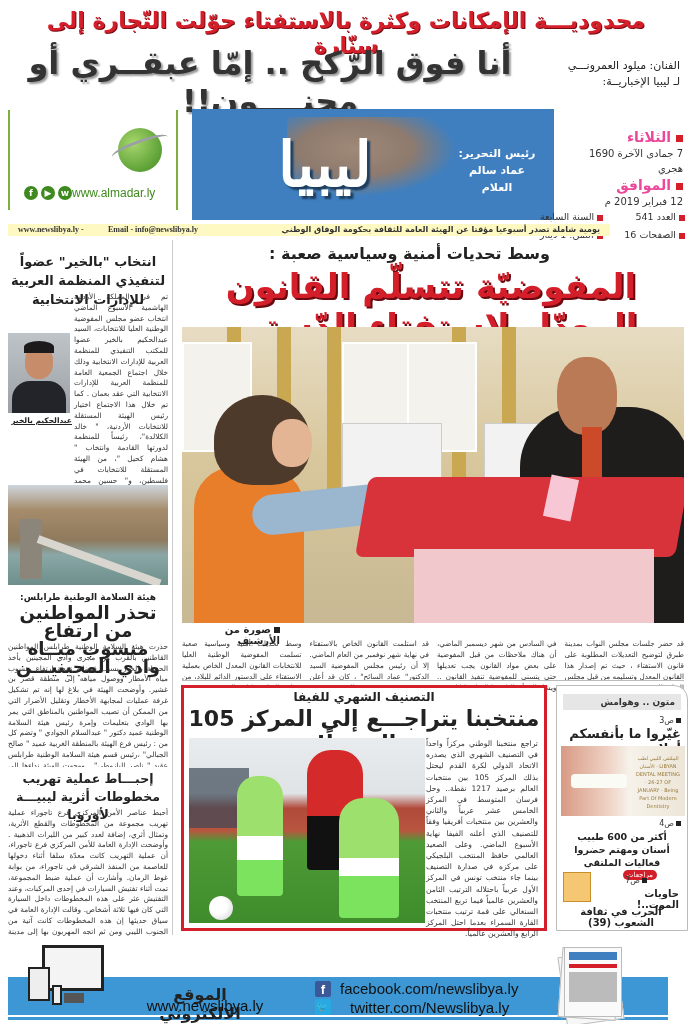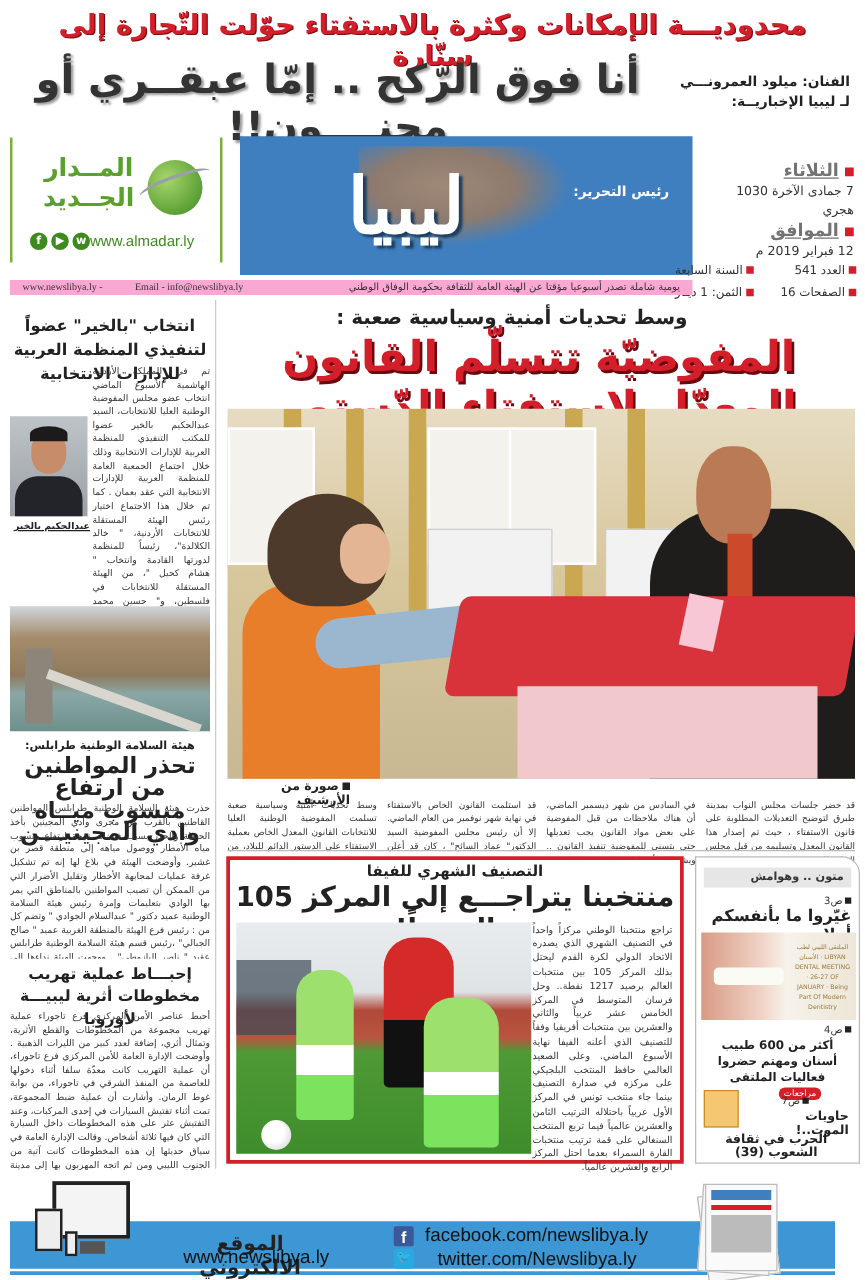--- a/index.html
+++ b/index.html
@@ -4,45 +4,45 @@
 <style>
   * { box-sizing: border-box; margin: 0; padding: 0; }
   html, body { width: 692px; height: 1024px; background: #ffffff; overflow: hidden; }
   body { position: relative; font-family: "DejaVu Sans", sans-serif; color: #222; }
   .abs { position: absolute; }
   .rtl { direction: rtl; text-align: right; }
 
   
   .teaser-red { left: 30px; top: 8px; width: 632px; height: 34px; color: #d41f2a; font-weight: bold; font-size: 22px; text-align: center; direction: rtl; text-shadow: 1px 1px 0 #7a0b12; letter-spacing: -0.5px; }
   .teaser-big { left: 10px; top: 44px; width: 520px; height: 46px; color: #333; font-weight: bold; font-size: 32px; text-align: center; direction: rtl; text-shadow: 2px 2px 2px #999; letter-spacing: -1px; }
-  .teaser-side { left: 535px; top: 58px; width: 145px; font-size: 11px; font-weight: bold; color: #222; line-height: 16px; }
+  .teaser-side { left: 535px; top: 58px; width: 145px; font-size: 11px; font-weight: normal; color: #222; line-height: 16px; }
 
   
   .almadar { left: 8px; top: 110px; width: 170px; height: 100px; border-left: 2px solid #7fae3a; border-right: 2px solid #7fae3a; }
   .almadar .name { position: absolute; right: 60px; top: 12px; color: #5aa02c; font-weight: bold; font-size: 20px; line-height: 24px; direction: rtl; text-align: center; width: 90px; }
   .almadar .globe { position: absolute; right: 14px; top: 18px; width: 44px; height: 44px; border-radius: 50%; background: radial-gradient(circle at 35% 35%, #a6d66b, #3e8a20); }
   .almadar .swoosh { position: absolute; right: 6px; top: 30px; width: 60px; height: 14px; border-top: 3px solid #9aa0a6; border-radius: 50%; transform: rotate(-20deg); }
   .almadar .social { position: absolute; left: 14px; top: 76px; display: flex; gap: 3px; }
   .almadar .social span { width: 14px; height: 14px; border-radius: 50%; background: #3f8a1f; color: #fff; font-size: 9px; line-height: 14px; text-align: center; font-weight: bold; }
   .almadar .url { position: absolute; left: 62px; top: 76px; color: #3f8a1f; font-size: 12px; font-family: "Liberation Sans", sans-serif; }
 
   .logo-box { left: 192px; top: 109px; width: 362px; height: 111px; background: #3f7fbf; overflow: hidden; }
   .logo-box .map { position: absolute; left: 95px; top: 8px; width: 170px; height: 80px; background: radial-gradient(ellipse at 40% 40%, #b08a6a 0%, #9c7a60 40%, transparent 70%); opacity: 0.85; }
   .logo-box .title { position: absolute; left: 8px; top: 6px; width: 250px; height: 100px; color: #fff; font-weight: bold; font-size: 62px; line-height: 100px; text-align: center; direction: rtl; text-shadow: 3px 3px 2px #1d3e60; font-family: "DejaVu Serif", serif; }
   .logo-box .editor { position: absolute; right: 12px; top: 36px; width: 90px; color: #fff; font-size: 11px; font-weight: bold; line-height: 17px; text-align: center; direction: rtl; }
 
   .dateblock { left: 565px; top: 128px; width: 118px; direction: rtl; text-align: right; font-size: 10px; color: #333; }
-  .dateblock .day { font-size: 14px; font-weight: bold; color: #737373; line-height: 18px; text-decoration: underline; }
+  .dateblock .day { font-size: 14px; font-weight: bold; color: #ec4899; line-height: 18px; }
   .dateblock .sq { display: inline-block; width: 7px; height: 7px; background: #d41f2a; margin-left: 5px; vertical-align: middle; }
   .dateblock .line { line-height: 15px; }
   .infogrid { left: 540px; top: 208px; width: 145px; direction: rtl; font-size: 9.5px; color: #333; }
   .infogrid .row { display: flex; justify-content: space-between; line-height: 18px; }
   .infogrid .sq { display: inline-block; width: 6px; height: 6px; background: #d41f2a; margin-left: 3px; vertical-align: middle; }
 
-  .orange-bar { left: 8px; top: 224px; width: 546px; height: 12px; background: #f9a8d4; font-size: 8px; line-height: 12px; color: #333; font-weight: normal; }
+  .orange-bar { left: 8px; top: 224px; width: 602px; height: 12px; background: #fef9c3; font-size: 8px; line-height: 12px; color: #333; font-weight: bold; }
   .orange-bar .left { position: absolute; left: 10px; font-family: "Liberation Serif", serif; }
   .orange-bar .email { position: absolute; left: 100px; font-family: "Liberation Serif", serif; }
   .orange-bar .tag { position: absolute; right: 10px; direction: rtl; }
 
   
   .kicker { left: 190px; top: 244px; width: 360px; font-size: 16px; font-weight: bold; color: #222; text-align: right; direction: rtl; }
   .main-headline { left: 180px; top: 266px; width: 502px; height: 46px; font-size: 34px; font-weight: bold; color: #d41f2a; text-align: center; direction: rtl; text-shadow: 2px 2px 0 #6a0a10; letter-spacing: -1px; }
   .main-photo { left: 182px; top: 327px; width: 502px; height: 296px; background: linear-gradient(180deg, #e7dcc3 0%, #d8c79c 45%, #c8b893 100%); overflow: hidden; }
   .main-photo .curtain { position: absolute; top: 0; height: 180px; width: 14px; background: #c9a851; }
   .main-photo .window { position: absolute; top: 15px; height: 110px; width: 70px; background: #f4f2ec; border: 2px solid #fff; }
@@ -125,45 +125,42 @@
 <body>
 
 <div class="abs teaser-red">محدوديـــة الإمكانات وكثرة بالاستفتاء حوّلت التّجارة إلى سنّارة</div>
 <div class="abs teaser-big">أنا فوق الرّكح .. إمّا عبقــري أو مجنــــون!!</div>
 <div class="abs teaser-side rtl">
   <div>الفنان: ميلود العمرونـــي</div>
   <div>لـ ليبيا الإخباريــة:</div>
 </div>
 
 <div class="abs almadar">
-  <div class="name">
-    <div>المــدار</div>
-    <div>الجــديد</div>
-  </div>
   <div class="globe"></div>
   <div class="swoosh"></div>
   <div class="social">
     <span>f</span>
     <span>▶</span>
     <span>w</span>
   </div>
   <div class="url">www.almadar.ly</div>
 </div>
 
 <div class="abs logo-box">
   <div class="map"></div>
   <div class="title">ليبيا الإخباريّة</div>
   <div class="editor">
     <div>رئيس التحرير:</div>
+    <div>عماد سالم العلام</div>
   </div>
 </div>
 
 <div class="abs dateblock">
   <div class="day"><span class="sq"></span><span>الثلاثاء</span></div>
-  <div class="line">7 جمادى الآخرة 1030 هجري</div>
+  <div class="line">7 جمادى الآخرة 1690 هجري</div>
   <div class="day"><span class="sq"></span><span>الموافق</span></div>
   <div class="line">12 فبراير 2019 م</div>
 </div>
 <div class="abs infogrid">
   <div class="row">
     <span><span class="sq"></span><span>العدد 541</span></span>
     <span><span class="sq"></span><span>السنة السابعة</span></span>
   </div>
   <div class="row">
     <span><span class="sq"></span><span>الصفحات 16</span></span>

